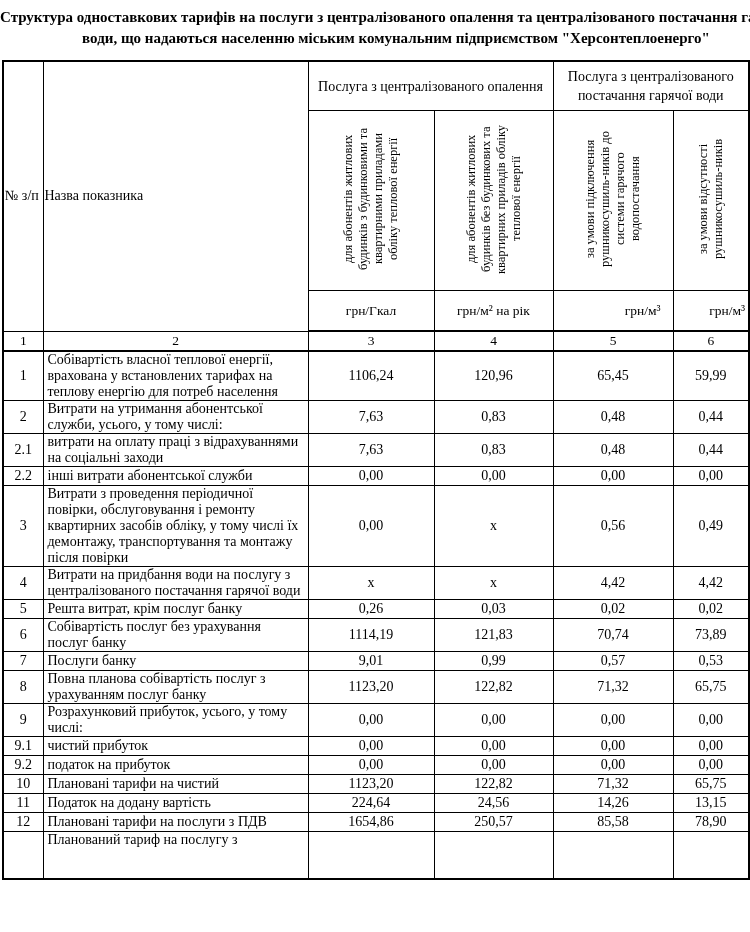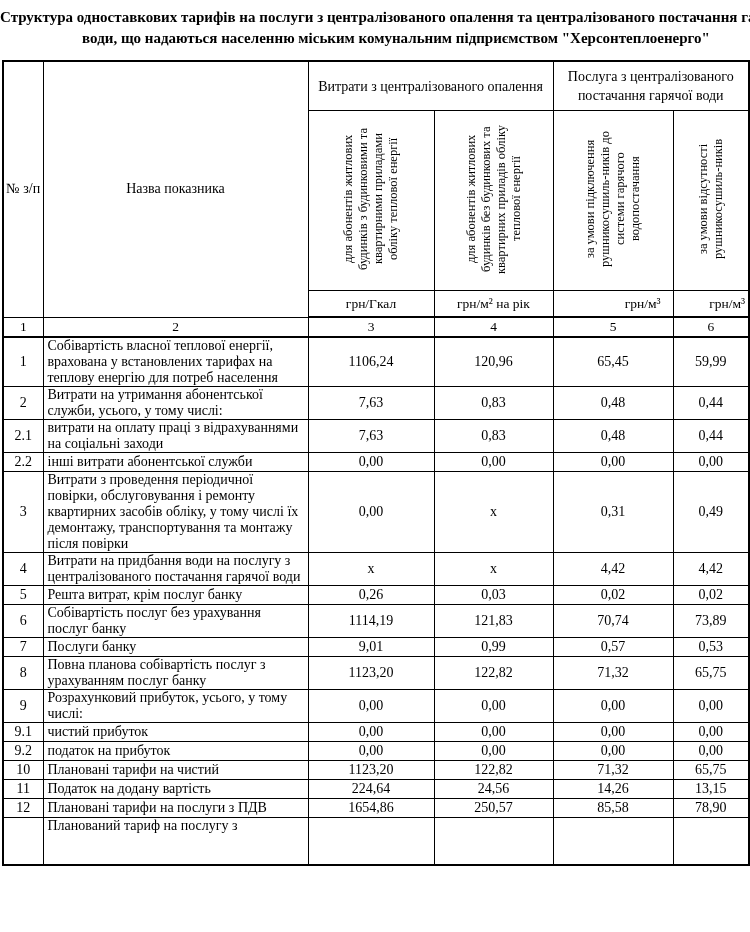--- a/index.html
+++ b/index.html
@@ -34,21 +34,20 @@
   }
   table.tariff td {
     border: 1px solid #000;
     font-size: 14px;
     vertical-align: middle;
     overflow: hidden;
   }
   table.tariff { border: 2px solid #000; }
   
   td.h-corner, td.h-name {
-    text-align: center;
     font-size: 14px;
   }
   td.h-group {
     text-align: center;
     height: 44px;
     font-size: 13.5px;
     line-height: 19px;
     padding: 2px 6px;
   }
   td.vhead {
@@ -63,21 +62,21 @@
     transform: rotate(180deg);
     height: 168px;
     font-size: 12.5px;
     line-height: 15px;
     text-align: center;
   }
   tr.row-units td {
     height: 25px;
     font-size: 13.5px;
     text-align: center;
-    padding: 0 3px;
+    padding: 7px 3px;
     border-bottom-width: 2px;
   }
   tr.row-units td.u-right { text-align: right; padding-right: 12px; }
   tr.row-units td.u-right-tight { text-align: right; padding-right: 3px; }
   tr.row-colnums td {
     height: 18px;
     line-height: 18px;
     text-align: center;
     font-size: 13.5px;
     padding: 0;
@@ -120,21 +119,21 @@
     <col style="width:265px">
     <col style="width:126px">
     <col style="width:119px">
     <col style="width:120px">
     <col style="width:76px">
   </colgroup>
   <thead>
     <tr>
       <td class="h-corner" rowspan="3">№ з/п</td>
       <td class="h-name" rowspan="3">Назва показника</td>
-      <td class="h-group" colspan="2">Витрати з централізованого опалення</td>
+      <td class="h-group" colspan="2">Послуга з централізованого опалення</td>
       <td class="h-group" colspan="2">Послуга з централізованого постачання гарячої води</td>
     </tr>
     <tr>
       <td class="vhead"><div class="vtext">для абонентів житлових будинків з будинковими та квартирними приладами обліку теплової енергії</div></td>
       <td class="vhead"><div class="vtext">для абонентів житлових будинків без будинкових та квартирних приладів обліку теплової енергії</div></td>
       <td class="vhead"><div class="vtext">за умови підключення рушникосушиль-ників до системи гарячого водопостачання</div></td>
       <td class="vhead"><div class="vtext">за умови відсутності рушникосушиль-ників</div></td>
     </tr>
     <tr class="row-units">
       <td>грн/Гкал</td>
@@ -182,21 +181,21 @@
     <td class="c-val">0,00</td>
     <td class="c-val">0,00</td>
     <td class="c-val">0,00</td>
     <td class="c-val">0,00</td>
   </tr>
       <tr>
     <td class="c-num">3</td>
     <td class="c-name">Витрати з проведення періодичної повірки, обслуговування і ремонту квартирних засобів обліку, у тому числі їх демонтажу, транспортування та монтажу після повірки</td>
     <td class="c-val">0,00</td>
     <td class="c-val">x</td>
-    <td class="c-val">0,31</td>
+    <td class="c-val">0,56</td>
     <td class="c-val">0,49</td>
   </tr>
       <tr>
     <td class="c-num">4</td>
     <td class="c-name">Витрати на придбання води на послугу з централізованого постачання гарячої води</td>
     <td class="c-val">x</td>
     <td class="c-val">x</td>
     <td class="c-val">4,42</td>
     <td class="c-val">4,42</td>
   </tr>

